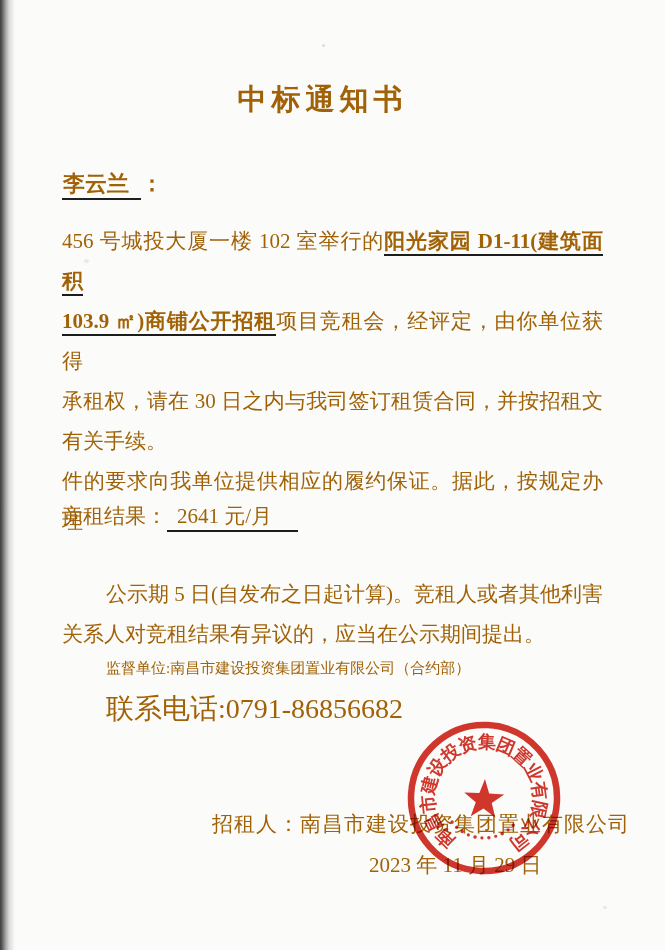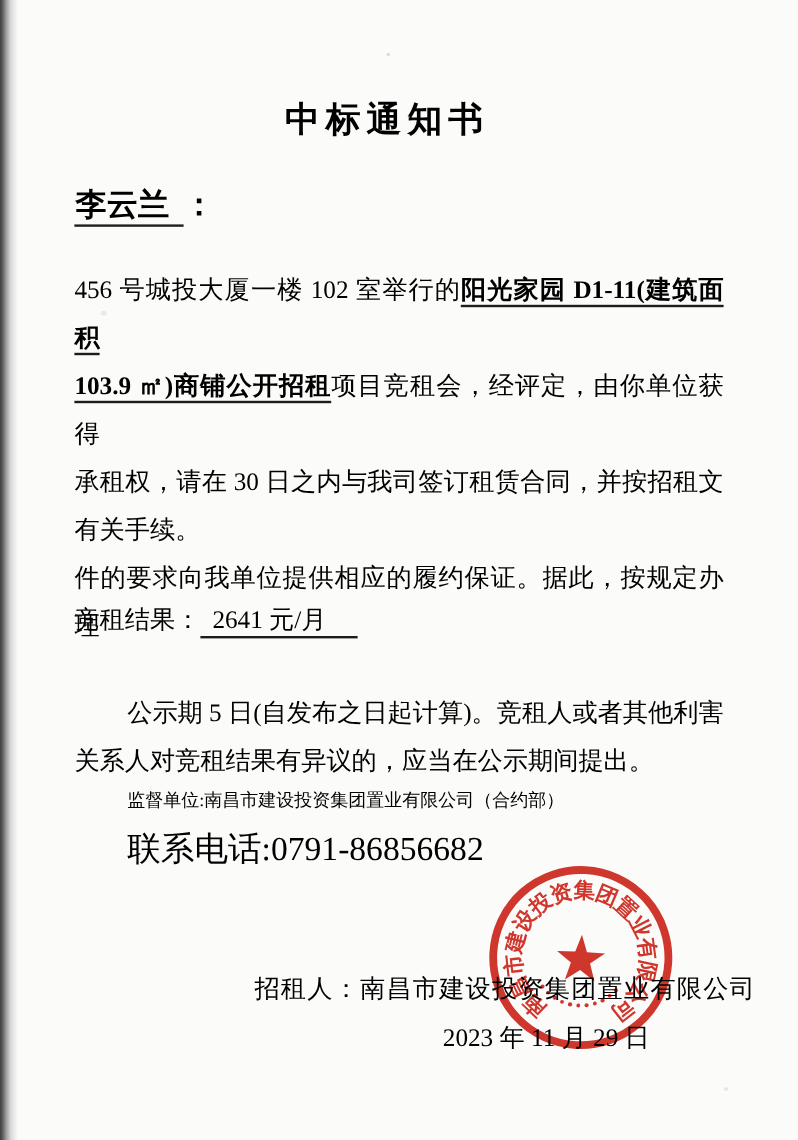--- a/index.html
+++ b/index.html
@@ -3,35 +3,35 @@
 <meta charset="utf-8">
 <style>
   html, body { margin: 0; padding: 0; background: #ffffff; }
   .page {
     position: relative;
     width: 665px;
     height: 950px;
     background: #fbfbfa;
     overflow: hidden;
     font-family: "Liberation Serif", "DejaVu Serif", serif;
-    color: #000000;
+    color: #a16207;
   }
   .edge-shadow {
     position: absolute; left: 0; top: 0; width: 16px; height: 100%;
     background: linear-gradient(90deg, #3f3f3f 0px, #5a5a5a 2px, #9a9a9a 5px,
                 #d9d9d8 9px, rgba(255,255,255,0) 15px);
   }
   .doc-title {
     position: absolute; top: 80px; left: 0; width: 100%;
     text-align: center; font-size: 29px; font-weight: bold;
     letter-spacing: 5px; transform: translateX(-10px);
   }
   .addressee {
-    position: absolute; left: 62px; top: 156px;
-    font-size: 26px; font-weight: bold; line-height: 30px;
+    position: absolute; left: 62px; top: 169px;
+    font-size: 22px; font-weight: bold; line-height: 30px;
   }
   .addressee .name {
     border-bottom: 2px solid #1f1f1f; padding: 0 12px 2px 1px;
   }
   .bodyblock { position: absolute; font-size: 21px; line-height: 40px; }
   .b1 { left: 62px; top: 221px; width: 541px; }
   .b2 { left: 62px; top: 574px; width: 541px; }
   .line { width: 100%; }
   .just { text-align: justify; text-align-last: justify; }
   .ind  { text-indent: 44px; }

